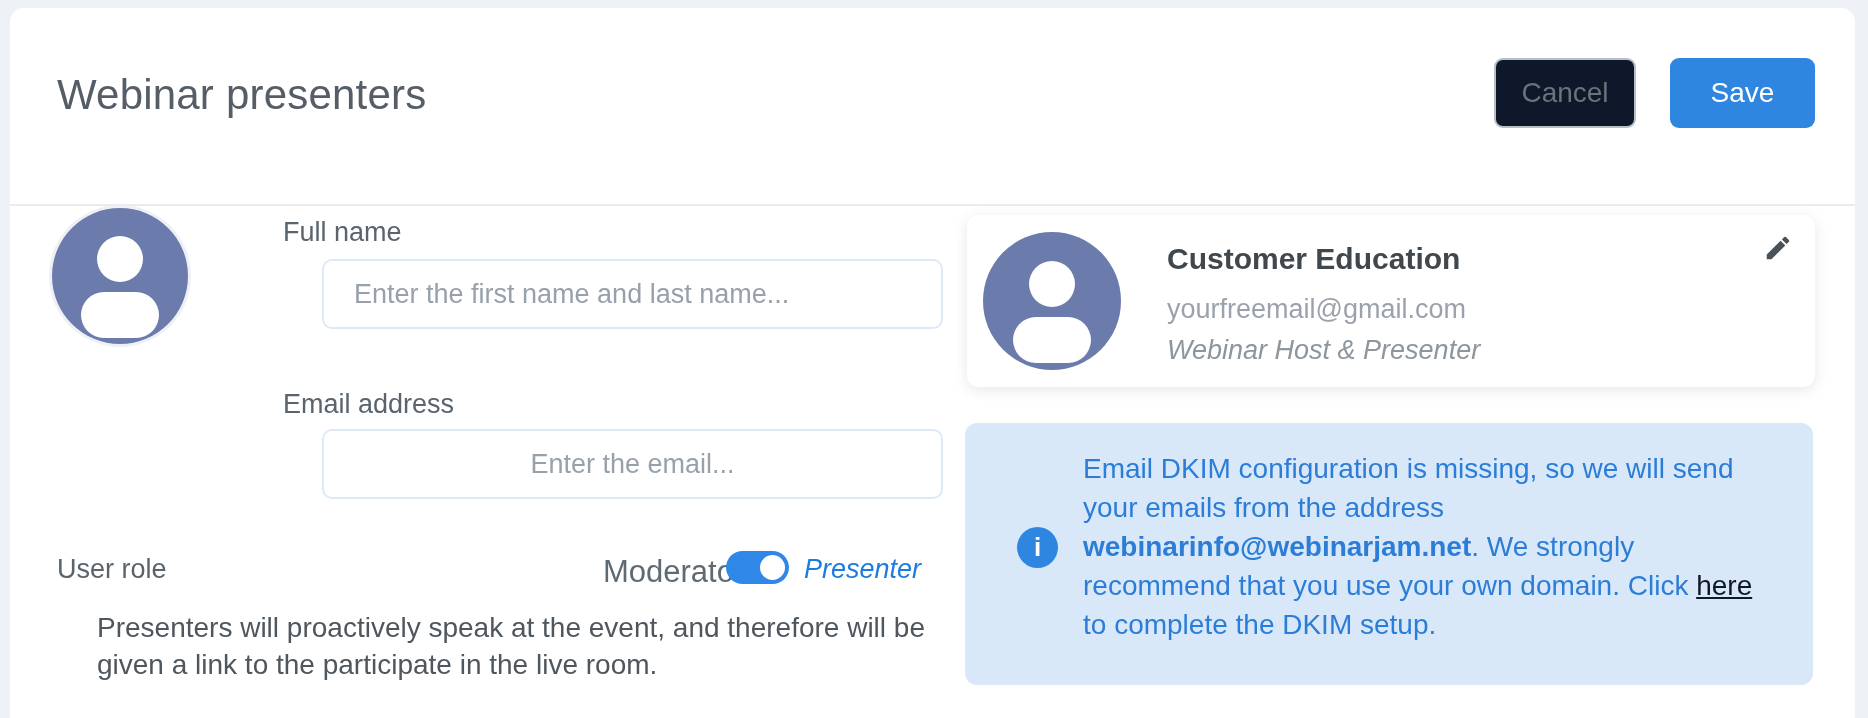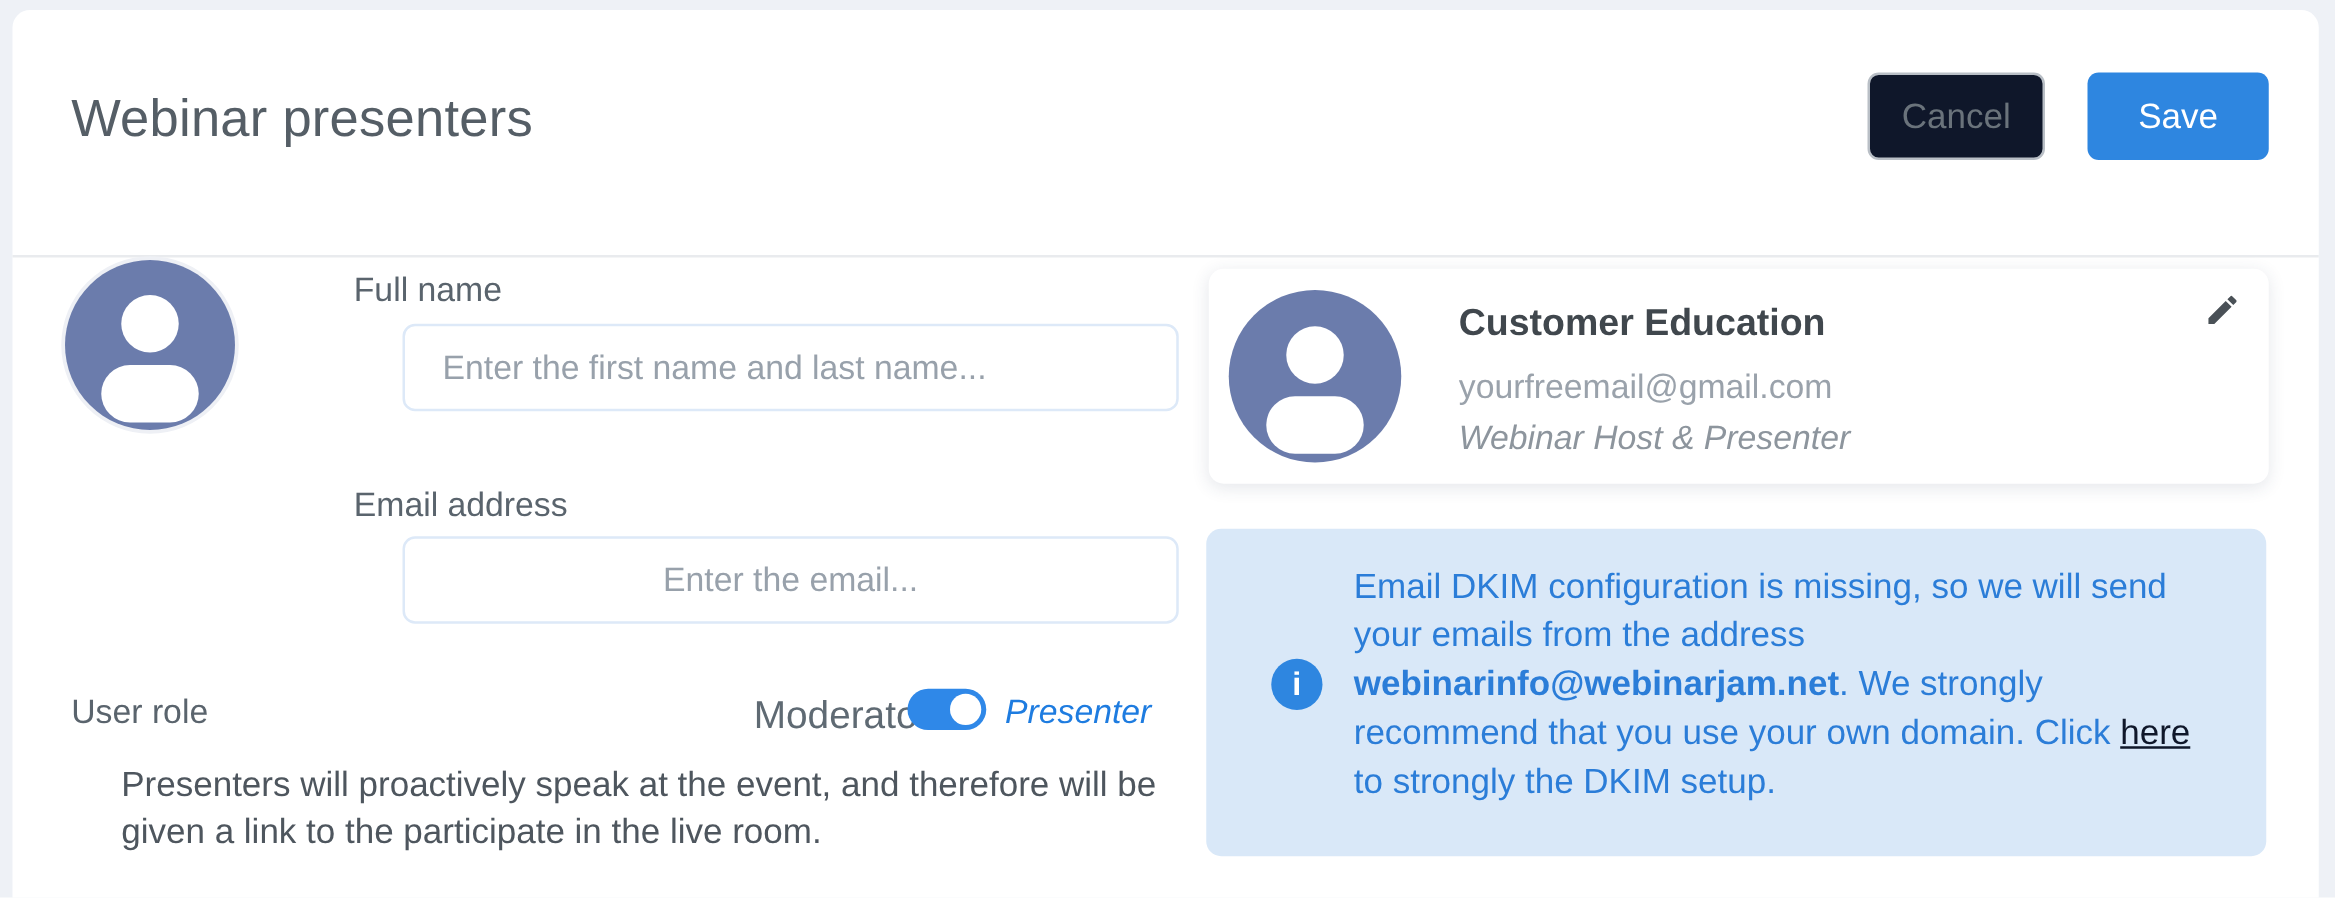--- a/index.html
+++ b/index.html
@@ -140,16 +140,16 @@
     <div class="profile-name">Customer Education</div>
     <div class="profile-email">yourfreemail@gmail.com</div>
     <div class="profile-role">Webinar Host &amp; Presenter</div>
     <svg class="edit-icon" viewBox="0 0 24 24">
       <path fill="#4a5157" d="M3 17.25V21h3.75L17.81 9.94l-3.75-3.75L3 17.25zM20.71 7.04c.39-.39.39-1.02 0-1.41l-2.34-2.34a.9959.9959 0 0 0-1.41 0l-1.83 1.83 3.75 3.75 1.83-1.83z"></path>
     </svg>
   </div>
 
   <div class="info-box">
     <div class="info-icon">i</div>
-    <div class="info-message"><span>Email DKIM configuration is missing, so we will send your emails from the address </span><span class="msg-bold">webinarinfo@webinarjam.net</span><span>. We strongly recommend that you use your own domain. Click </span><a class="msg-link">here</a><span> to strongly the DKIM setup.</span></div>
+    <div class="info-message"><span>Email DKIM configuration is missing, so we will send your emails from the address </span><span class="msg-bold">webinarinfo@webinarjam.net</span><span>. We strongly recommend that you use your own domain. Click </span><a class="msg-link">here</a><span> to complete the DKIM setup.</span></div>
   </div>
 
 </div>
 
 </body></html>

